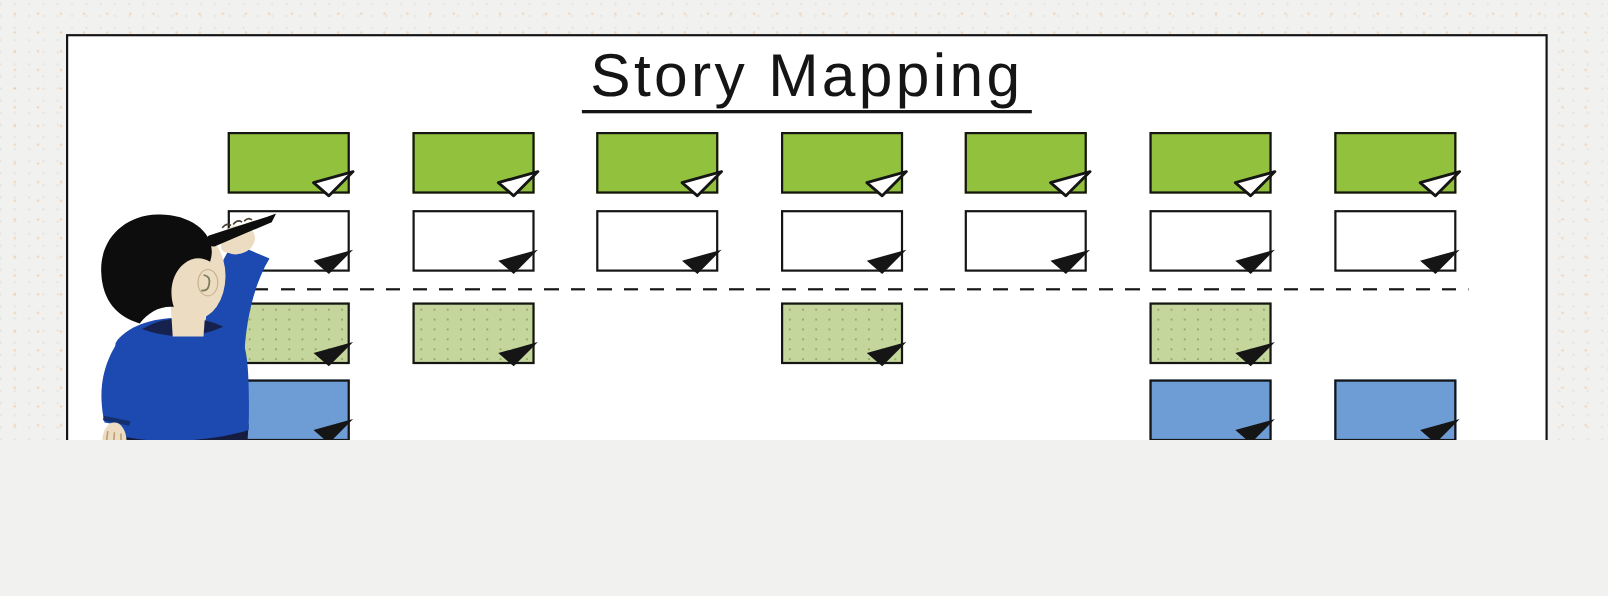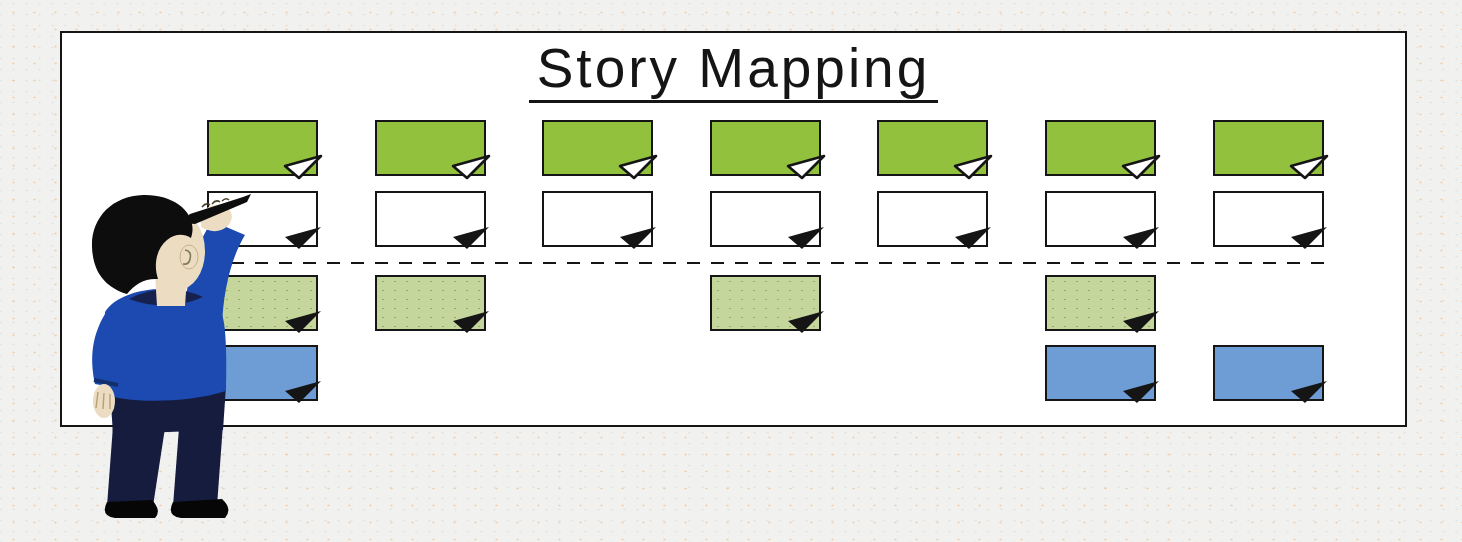--- a/index.html
+++ b/index.html
@@ -2,21 +2,21 @@
 <html style="--page_bg: #f1f1ef; --board_bg: #ffffff; --line: #151515; --note_green: #92c13d; --note_white: #ffffff; --note_light_green: #c4d69b; --note_blue: #6e9dd5; --sweater: #1c4ab0; --pants: #161c3d; --skin: #ecdcc1; --hair: #0d0d0d; --shoe: #060606;"><head>
 <meta charset="utf-8">
 <style>
   html,body{margin:0;padding:0;}
   body{
     font-family:"Liberation Sans", sans-serif;
     background:var(--page_bg,#f1f1ef);
   }
   .page{
     position:relative;
-    width:1462px;height:542px;
+    width:1462px;height:400px;
     overflow:hidden;
     background-color:var(--page_bg,#f1f1ef);
     background-image:
       radial-gradient(rgba(234,150,72,.30) 1px, transparent 1.5px),
       radial-gradient(rgba(170,170,170,.16) 1px, transparent 1.4px);
     background-size:21px 17px, 13px 11px;
     background-position:3px 4px, 7px 9px;
   }
   .board{
     position:absolute;left:60px;top:31px;

